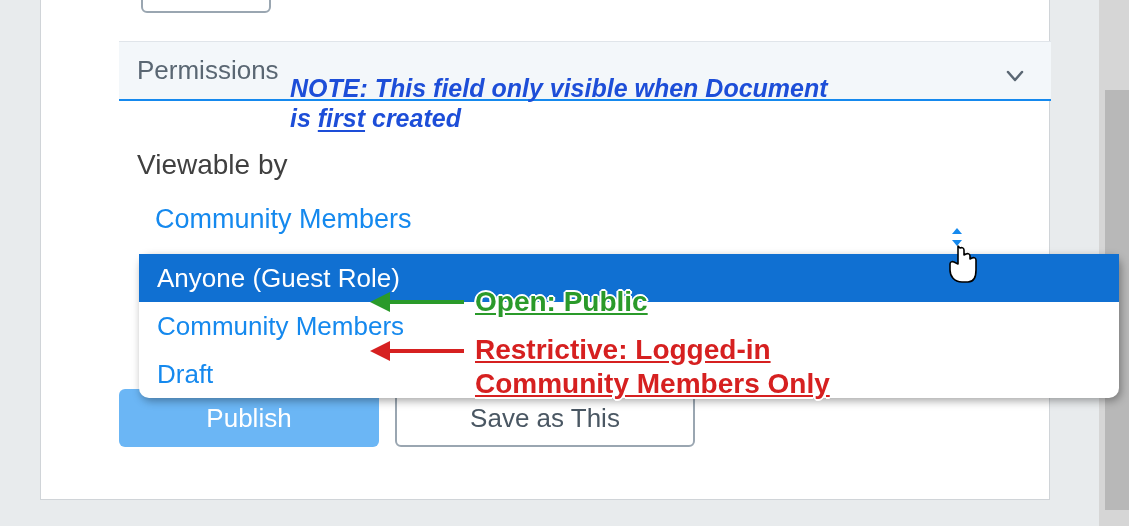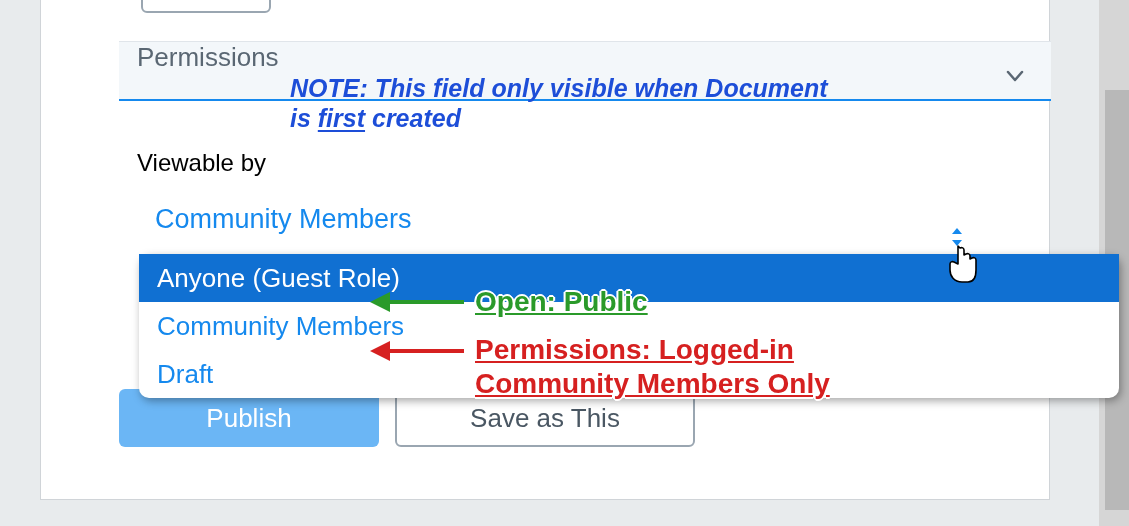--- a/index.html
+++ b/index.html
@@ -59,21 +59,21 @@
     .permissions-header {
       position: absolute;
       left: 78px;
       top: 70px;
       width: 932px;
       height: 60px;
       background: #f3f7fa;
       border-top: 1px solid #e0e5ea;
       border-bottom: 2px solid #1589ee;
       display: flex;
-      align-items: flex-start;
+      align-items: center;
       padding-left: 18px;
       font-size: 26px;
       color: #5a6773;
     }
     .chevron-down {
       position: absolute;
       right: 24px;
       top: 22px;
       width: 24px;
       height: 24px;
@@ -91,22 +91,22 @@
       line-height: 1.2;
     }
     .note-annotation .underline {
       text-decoration: underline;
       text-underline-offset: 3px;
     }
     .viewable-label {
       position: absolute;
       left: 96px;
       top: 178px;
-      font-size: 24px;
-      color: #000000;
+      font-size: 28px;
+      color: #404040;
     }
     .dropdown-selected {
       position: absolute;
       left: 96px;
       top: 218px;
       width: 880px;
       height: 60px;
       display: flex;
       align-items: center;
       padding-left: 18px;
@@ -311,15 +311,15 @@
     </svg>
   </div>
   <div class="label-annotation label-green">Open: Public</div>
 
   <div class="arrow-annotation arrow-red">
     <svg viewBox="0 0 98 24" width="98" height="24">
       <line x1="96" y1="12" x2="14" y2="12" stroke="#d62020" stroke-width="4"></line>
       <path d="M2 12 L22 2 L22 22 Z" fill="#d62020"></path>
     </svg>
   </div>
-  <div class="label-annotation label-red">Permissions: Logged-in Community Members Only</div>
+  <div class="label-annotation label-red">Restrictive: Logged-in Community Members Only</div>
 
 </div>
 
 </body></html>

